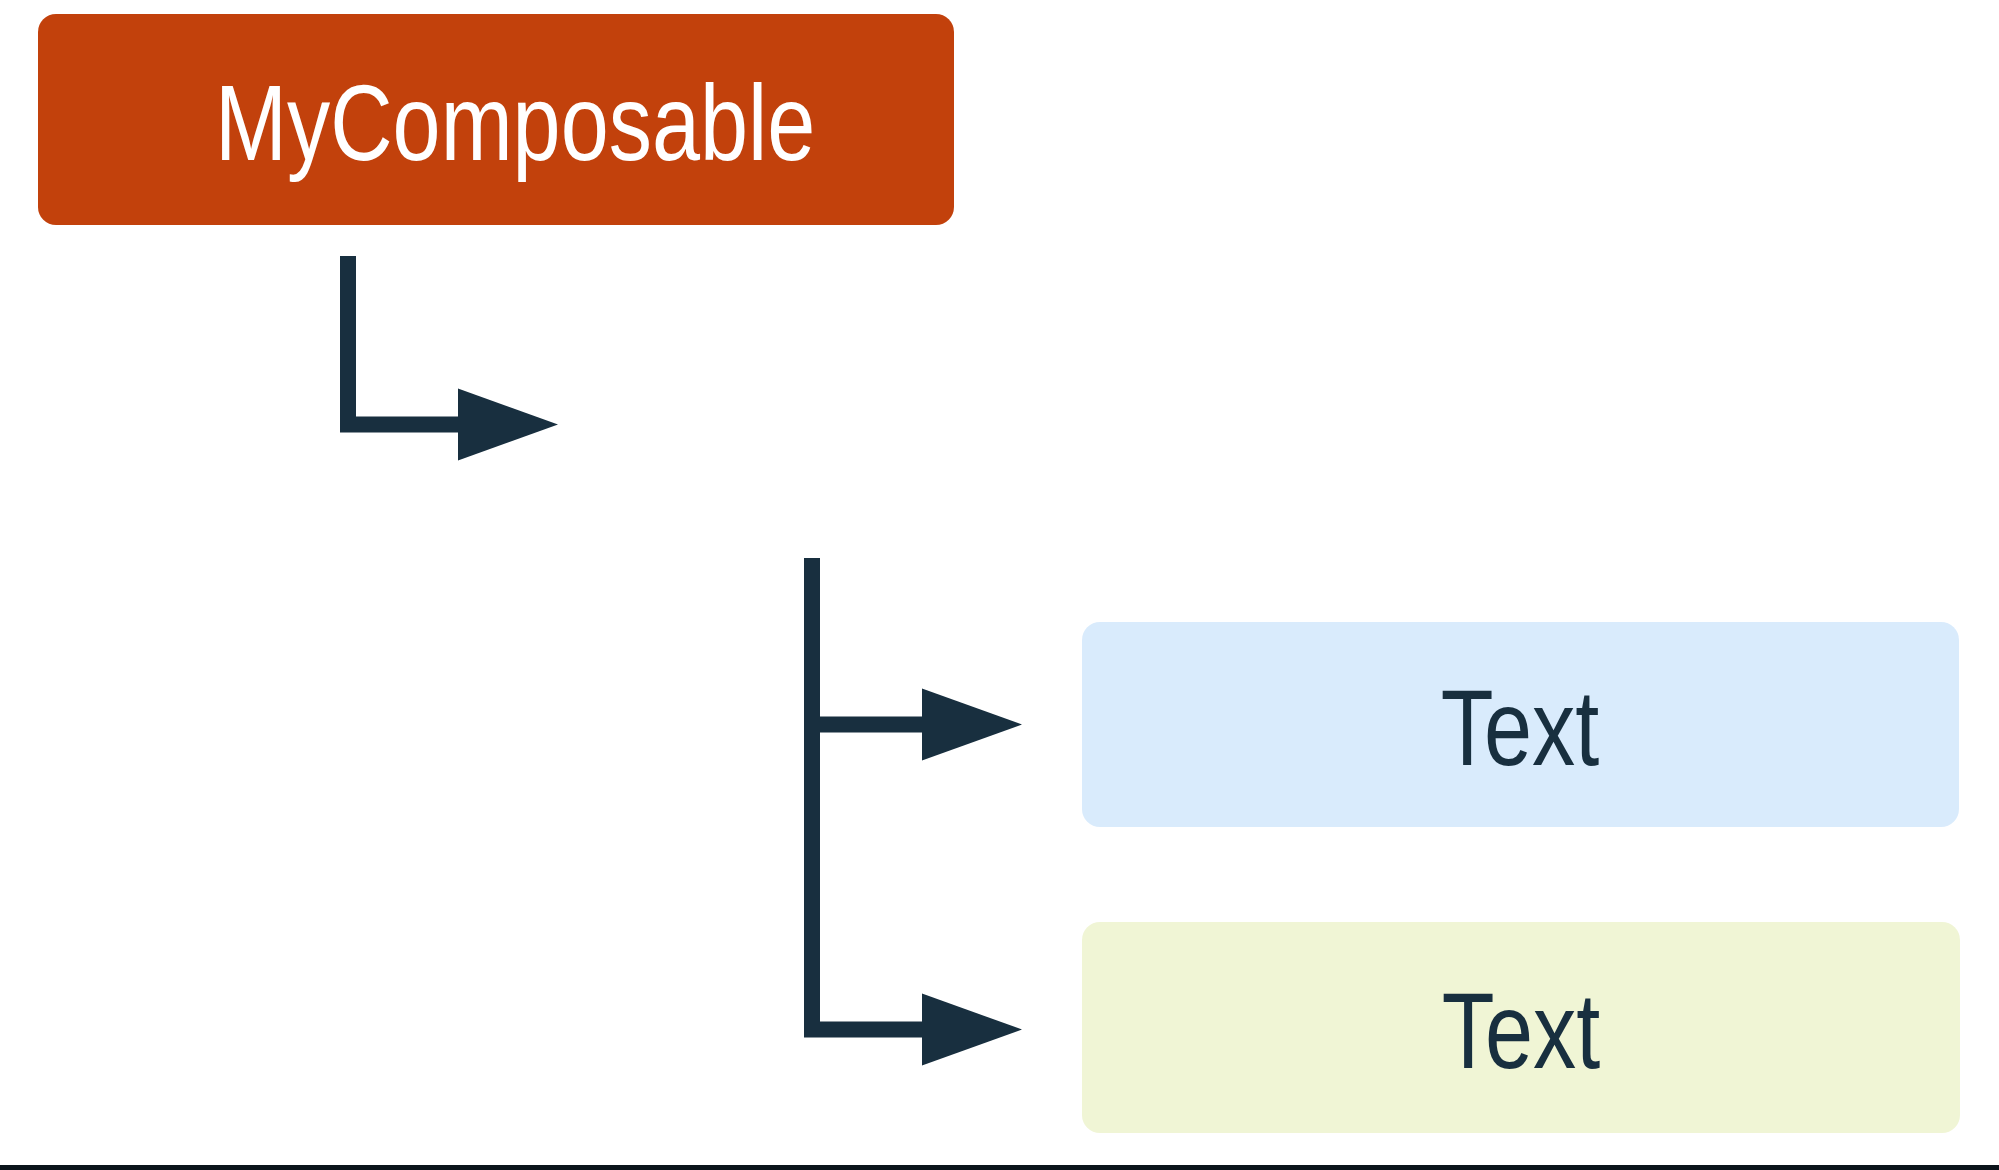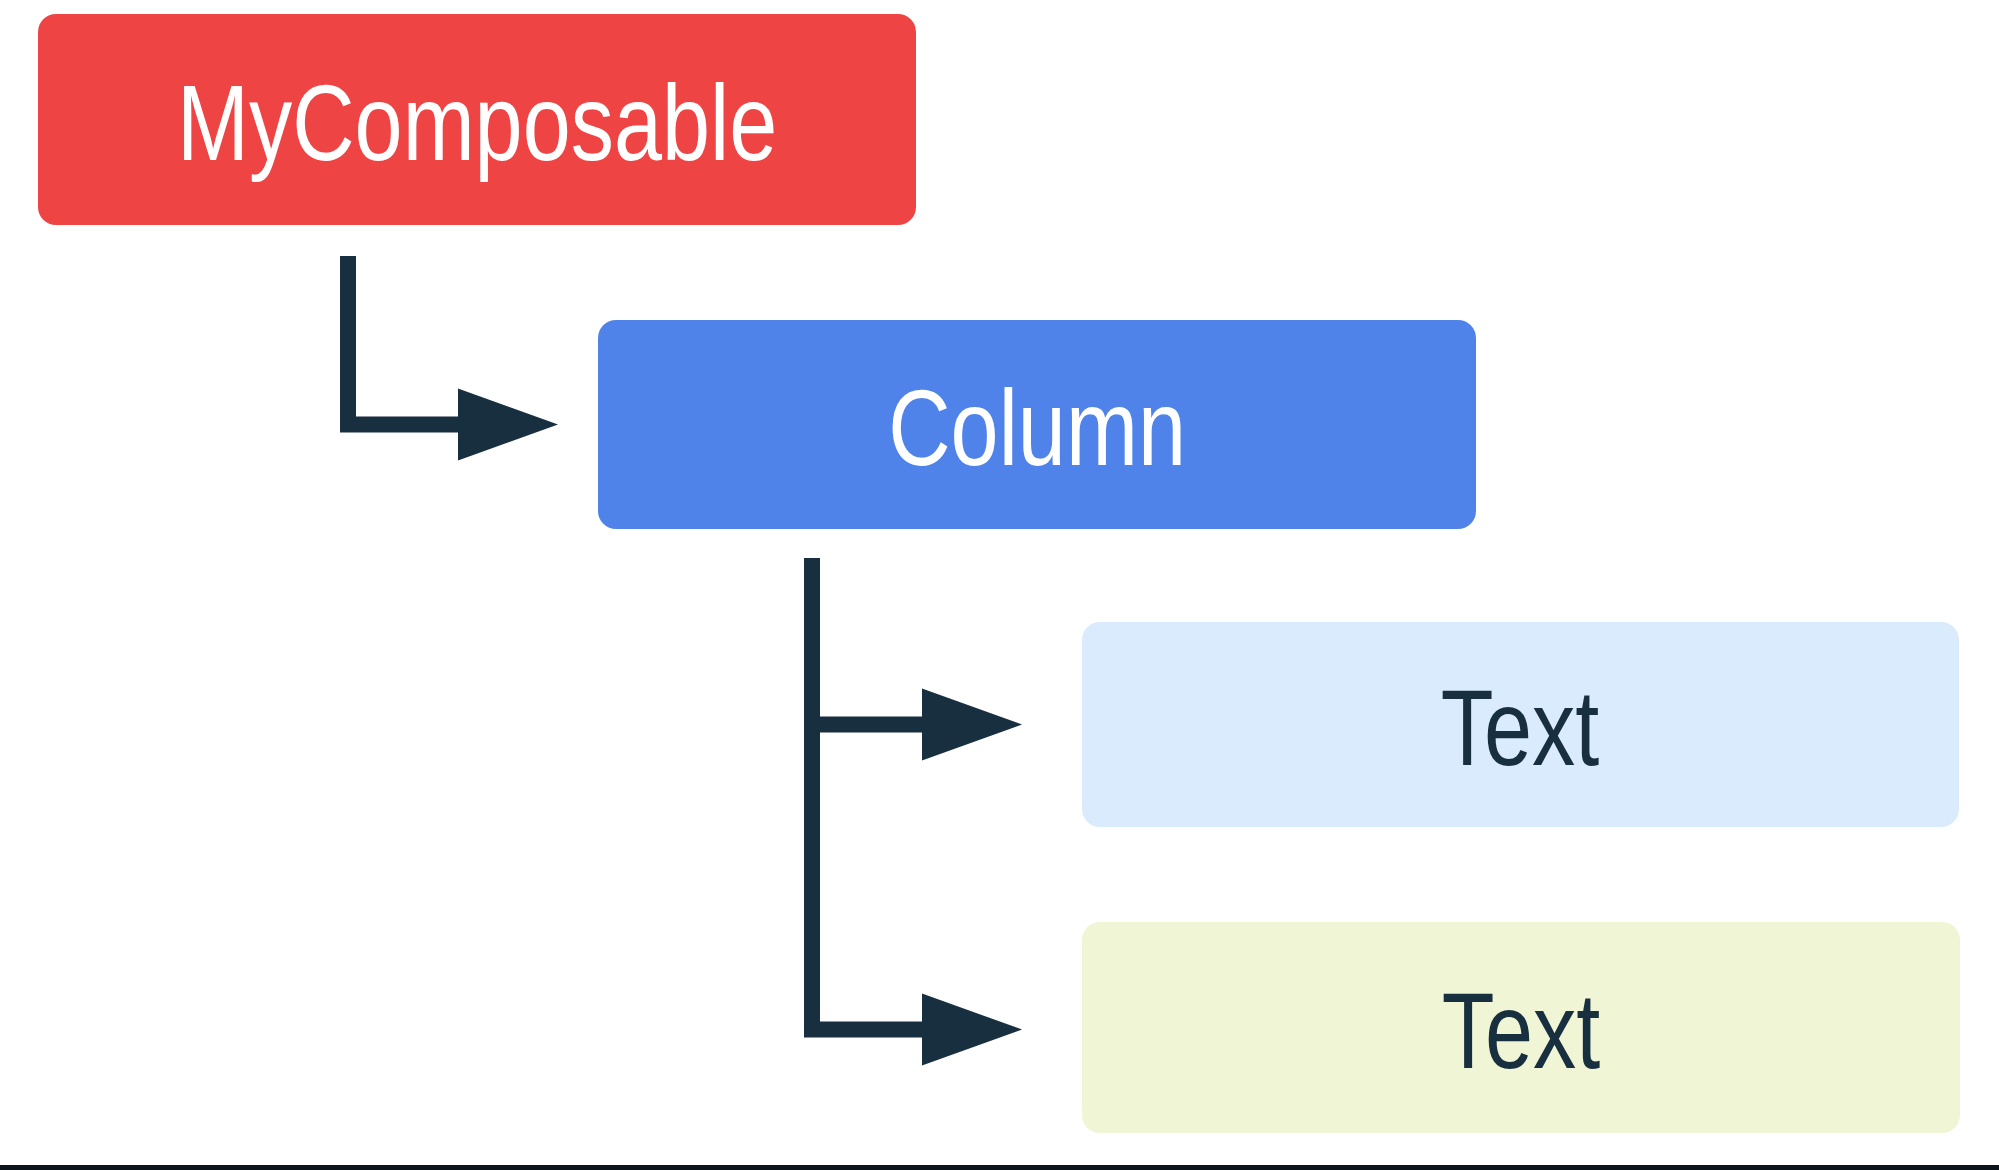--- a/index.html
+++ b/index.html
@@ -48,27 +48,24 @@
     bottom: 0;
     width: 100%;
     height: 5px;
   }
 </style>
 </head>
 <body>
 
 <div class="stage">
 
-  <div class="node node-mycomposable" style="background-color: #ef4444;">
+  <div class="node node-mycomposable" style="background-color: #c2410c; padding-left: 38px;">
     <span class="label" style="color: rgb(255, 255, 255);">MyComposable</span>
   </div>
 
-  <div class="node node-column" style="background-color: rgb(79, 131, 233);">
-    <span class="label" style="color: rgb(255, 255, 255);">Column</span>
-  </div>
 
   <div class="node node-text-1" style="background-color: rgb(217, 235, 252);">
     <span class="label" style="color: rgb(24, 47, 63);">Text</span>
   </div>
 
   <div class="node node-text-2" style="background-color: rgb(240, 245, 213);">
     <span class="label" style="color: rgb(24, 47, 63);">Text</span>
   </div>
 
   <svg class="connectors" viewBox="0 0 1999 1170" xmlns="http://www.w3.org/2000/svg">

